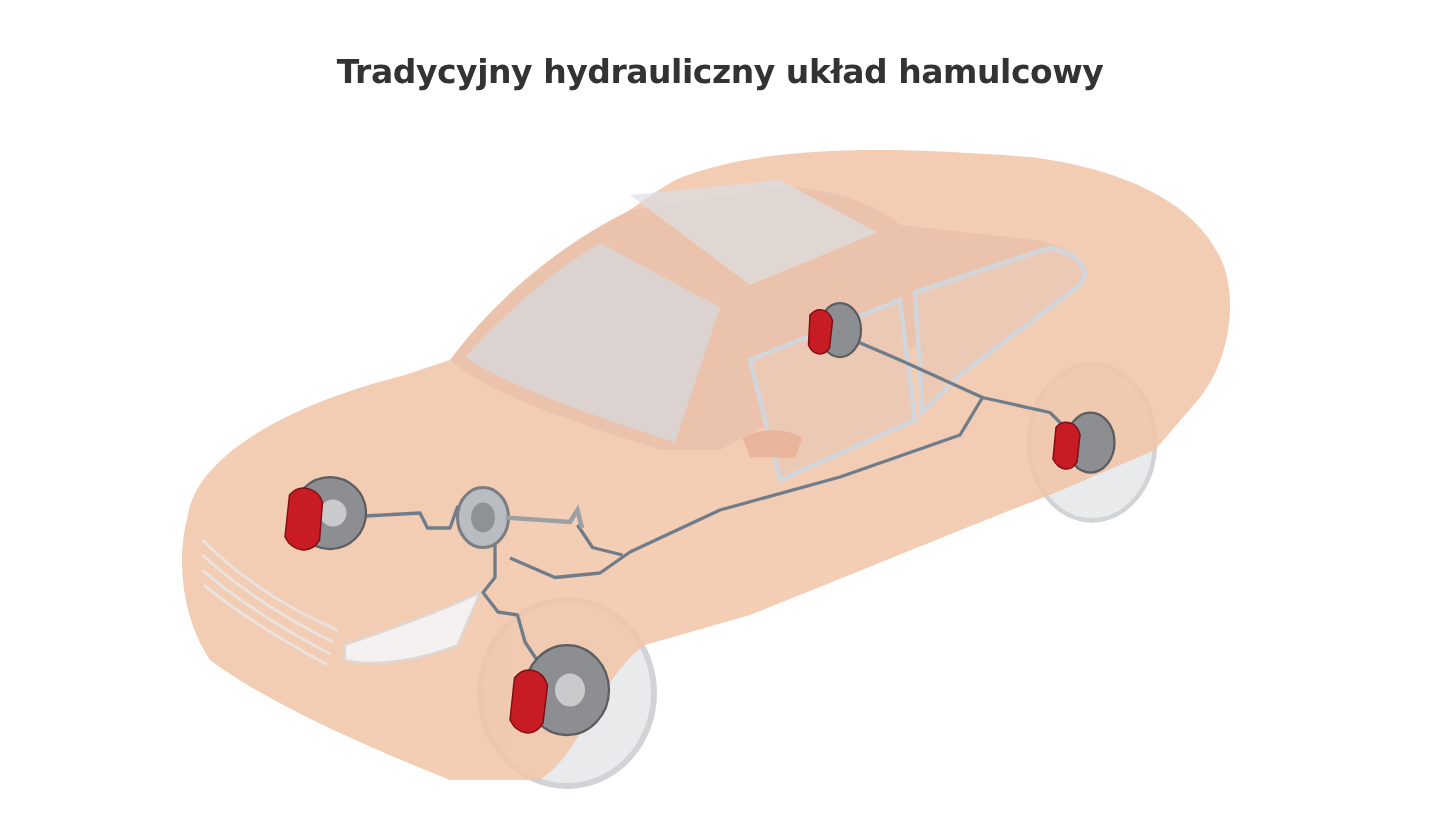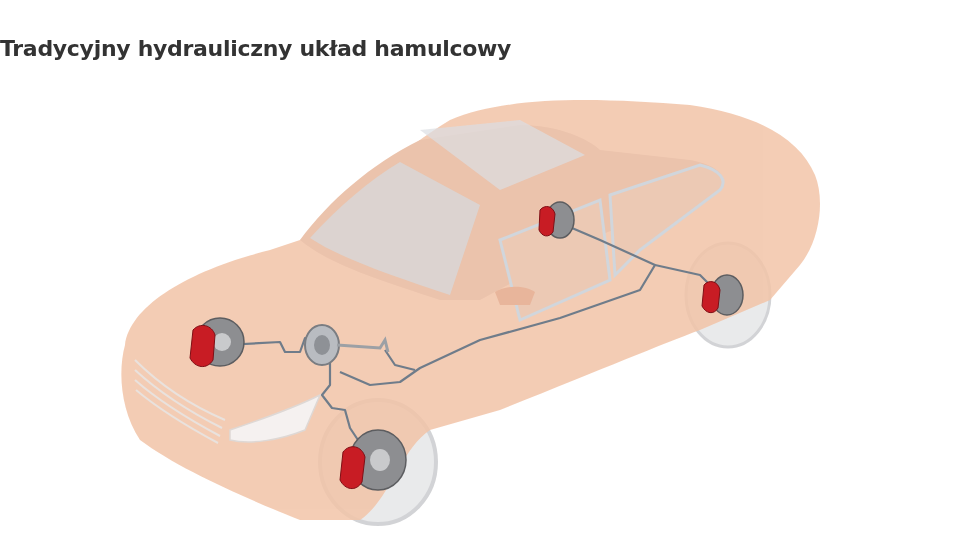--- a/index.html
+++ b/index.html
@@ -1,17 +1,17 @@
 <!DOCTYPE html>
 <html><head>
 <meta charset="utf-8">
 <style>
   html, body { margin: 0; padding: 0; background: #ffffff; }
   body { width: 960px; height: 555px; position: relative; overflow: hidden; font-family: "DejaVu Sans", sans-serif; }
-  .title { position: absolute; top: 36px; left: 0; width: 960px; text-align: left; font-size: 22px; font-weight: bold; color: #333333; letter-spacing: -0.3px; }
+  .title { position: absolute; top: 36px; left: 0; width: 960px; text-align: center; font-size: 22px; font-weight: bold; color: #333333; letter-spacing: -0.3px; }
   .scene { position: absolute; left: 0; top: 0; width: 960px; height: 555px; }
 </style>
 </head>
 <body>
 
 <div class="title">Tradycyjny hydrauliczny układ hamulcowy</div>
 
 <svg class="scene" viewBox="0 0 960 555" xmlns="http://www.w3.org/2000/svg">
 
   <g opacity="0.8">

